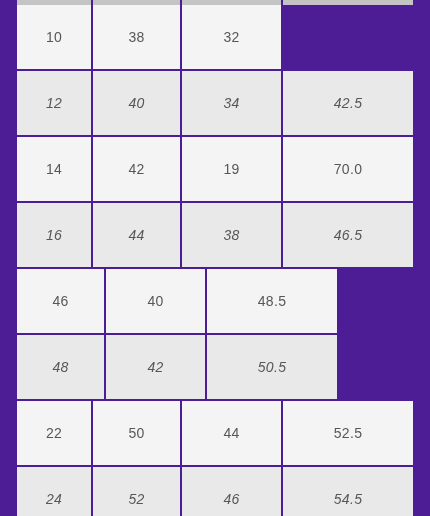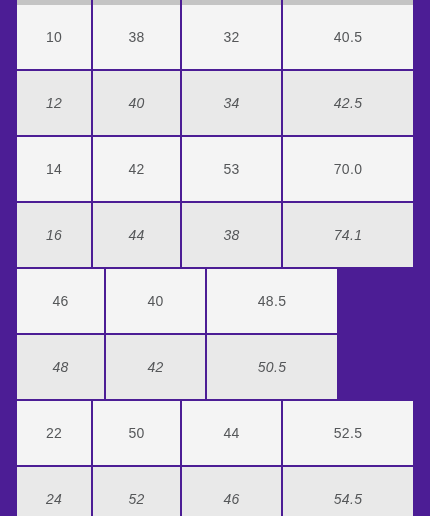--- a/index.html
+++ b/index.html
@@ -88,42 +88,41 @@
     <div class="hb-cell hb-c3"></div>
     <div class="hb-cell hb-c4"></div>
   </div>
 
   <div class="table-body">
 
     <div class="t-row row-light">
       <div class="t-cell c1">10</div>
       <div class="t-cell c2">38</div>
       <div class="t-cell c3">32</div>
-      <div class="t-cell c4">40.5</div>
     </div>
 
     <div class="t-row row-dark">
       <div class="t-cell c1">12</div>
       <div class="t-cell c2">40</div>
       <div class="t-cell c3">34</div>
       <div class="t-cell c4">42.5</div>
     </div>
 
     <div class="t-row row-light">
       <div class="t-cell c1">14</div>
       <div class="t-cell c2">42</div>
-      <div class="t-cell c3">53</div>
+      <div class="t-cell c3">19</div>
       <div class="t-cell c4">70.0</div>
     </div>
 
     <div class="t-row row-dark">
       <div class="t-cell c1">16</div>
       <div class="t-cell c2">44</div>
       <div class="t-cell c3">38</div>
-      <div class="t-cell c4">74.1</div>
+      <div class="t-cell c4">46.5</div>
     </div>
 
     <div class="t-row row-light">
       <div class="t-cell c2">46</div>
       <div class="t-cell c3">40</div>
       <div class="t-cell c4">48.5</div>
     </div>
 
     <div class="t-row row-dark">
       <div class="t-cell c2">48</div>

